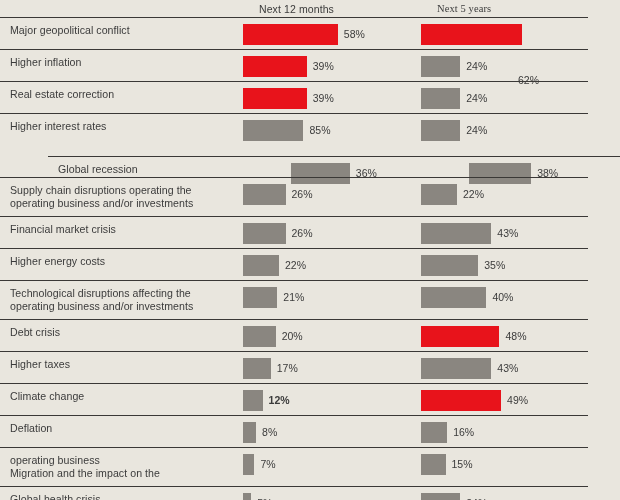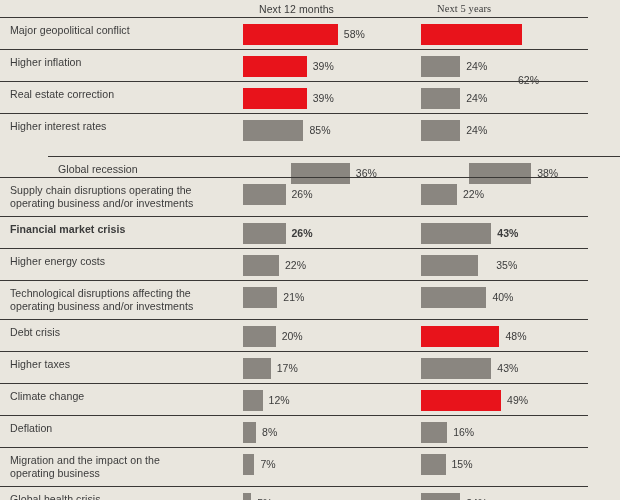--- a/index.html
+++ b/index.html
@@ -171,21 +171,21 @@
         </div>
         <div class="bar-group c1" style="left: 243px;">
           <div class="bar" style="width: 42.51px;"></div>
           <div class="bar-value" style="left: 48.51px;">26%</div>
         </div>
         <div class="bar-group c2" style="left: 421px;">
           <div class="bar" style="width: 35.97px;"></div>
           <div class="bar-value" style="left: 41.97px;">22%</div>
         </div>
       </div>
-      <div class="row" style="top: 216px; height: 32px; font-weight: bold;">
+      <div class="row" style="top: 216px; height: 32px;">
         <div class="row-label">
           <div>Financial market crisis</div>
         </div>
         <div class="bar-group c1" style="left: 243px;">
           <div class="bar" style="width: 42.51px;"></div>
           <div class="bar-value" style="left: 48.51px;">26%</div>
         </div>
         <div class="bar-group c2" style="left: 421px;">
           <div class="bar" style="width: 70.305px;"></div>
           <div class="bar-value" style="left: 76.305px;">43%</div>
@@ -194,21 +194,21 @@
       <div class="row" style="top: 248px; height: 32px;">
         <div class="row-label">
           <div>Higher energy costs</div>
         </div>
         <div class="bar-group c1" style="left: 243px;">
           <div class="bar" style="width: 35.97px;"></div>
           <div class="bar-value" style="left: 41.97px;">22%</div>
         </div>
         <div class="bar-group c2" style="left: 421px;">
           <div class="bar" style="width: 57.225px;"></div>
-          <div class="bar-value" style="left: 63.225px; margin-left: 12px;">35%</div>
+          <div class="bar-value" style="left: 63.225px;">35%</div>
         </div>
       </div>
       <div class="row" style="top: 280px; height: 39px;">
         <div class="row-label">
           <div>Technological disruptions affecting the</div>
           <div>operating business and/or investments</div>
         </div>
         <div class="bar-group c1" style="left: 243px;">
           <div class="bar" style="width: 34.335px;"></div>
           <div class="bar-value" style="left: 40.335px;">21%</div>
@@ -243,21 +243,21 @@
           <div class="bar" style="width: 70.305px;"></div>
           <div class="bar-value" style="left: 76.305px;">43%</div>
         </div>
       </div>
       <div class="row" style="top: 383px; height: 32px;">
         <div class="row-label">
           <div>Climate change</div>
         </div>
         <div class="bar-group c1" style="left: 243px;">
           <div class="bar" style="width: 19.62px;"></div>
-          <div class="bar-value" style="left: 25.62px;">12%</div>
+          <div class="bar-value" style="left: 25.62px; font-weight: bold;">12%</div>
         </div>
         <div class="bar-group c2" style="left: 421px;">
           <div class="bar hl" style="width: 80.115px;"></div>
           <div class="bar-value" style="left: 86.115px; text-align: center;">49%</div>
         </div>
       </div>
       <div class="row" style="top: 415px; height: 32px;">
         <div class="row-label">
           <div>Deflation</div>
         </div>
@@ -265,22 +265,22 @@
           <div class="bar" style="width: 13.08px;"></div>
           <div class="bar-value" style="left: 19.08px;">8%</div>
         </div>
         <div class="bar-group c2" style="left: 421px;">
           <div class="bar" style="width: 26.16px;"></div>
           <div class="bar-value" style="left: 32.16px;">16%</div>
         </div>
       </div>
       <div class="row" style="top: 447px; height: 39px;">
         <div class="row-label">
+          <div>operating business</div>
           <div>Migration and the impact on the</div>
-          <div>operating business</div>
         </div>
         <div class="bar-group c1" style="left: 243px;">
           <div class="bar" style="width: 11.445px;"></div>
           <div class="bar-value" style="left: 17.445px;">7%</div>
         </div>
         <div class="bar-group c2" style="left: 421px;">
           <div class="bar" style="width: 24.525px;"></div>
           <div class="bar-value" style="left: 30.525px;">15%</div>
         </div>
       </div>

